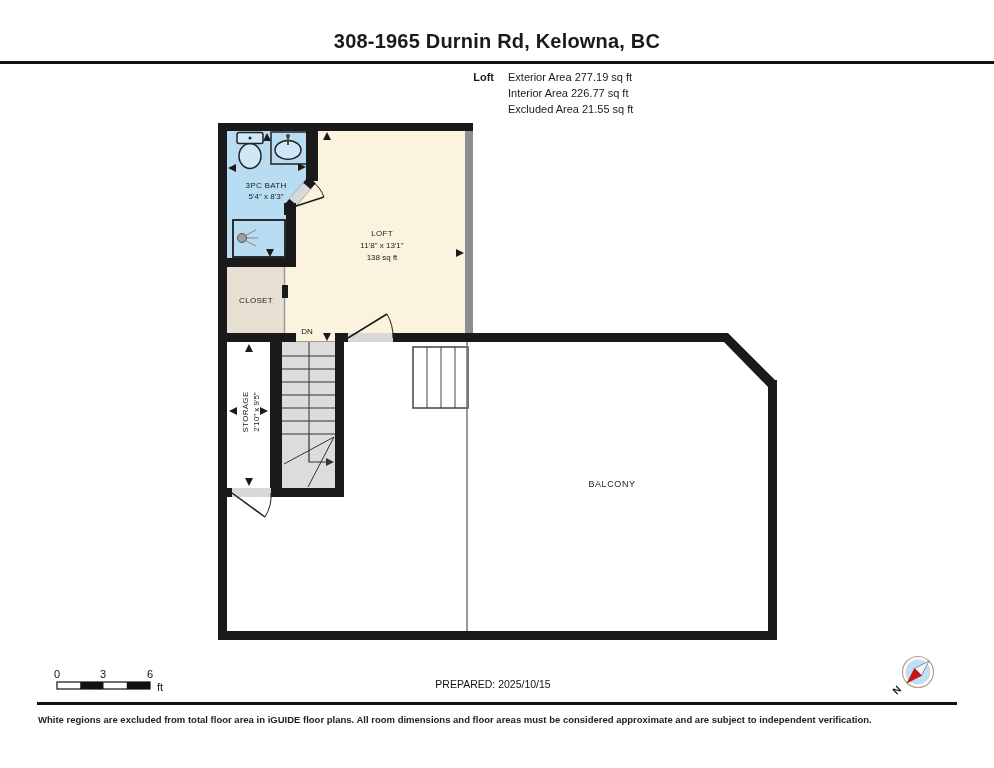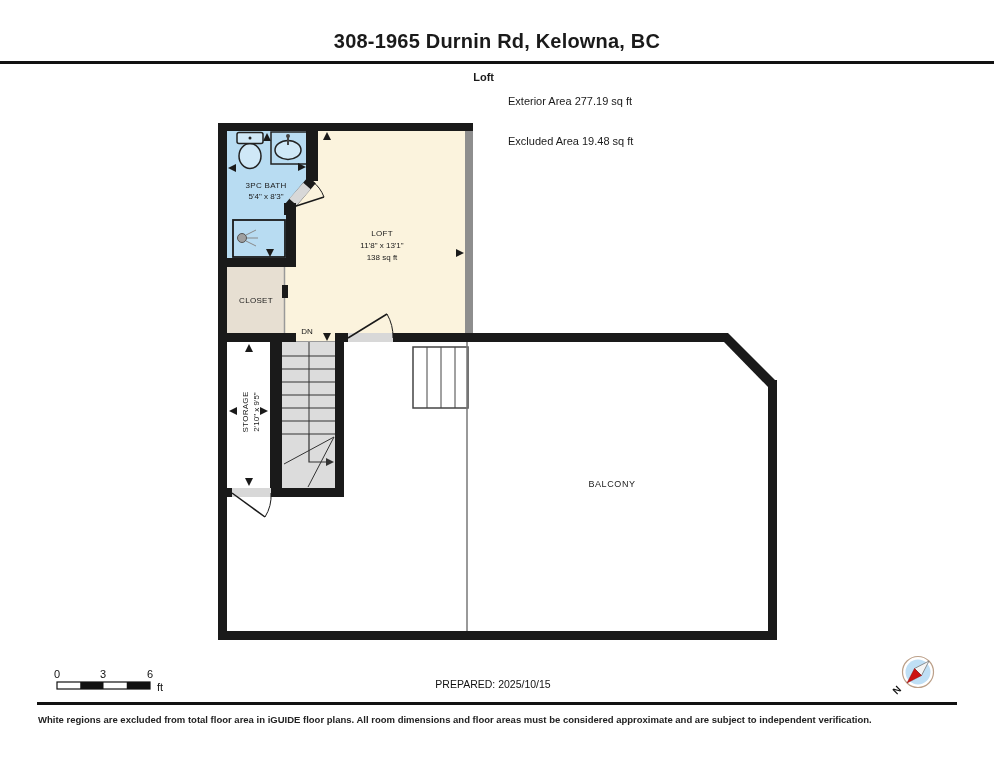--- a/index.html
+++ b/index.html
@@ -8,21 +8,21 @@
     font-family:"Liberation Sans", sans-serif;color:#1a1a1a;
   }
   .page-title{
     position:absolute;top:30px;left:0;width:994px;text-align:center;
     font-size:20px;font-weight:bold;letter-spacing:0.2px;
   }
   .title-divider{position:absolute;top:61px;left:0;width:994px;height:2.5px;background:#111;}
   .area-summary{position:absolute;top:69px;left:0;width:994px;font-size:11px;line-height:16px;}
   .area-row{display:grid;grid-template-columns:494px 1fr;column-gap:14px;}
   .area-row .flabel{text-align:right;font-weight:bold;}
-  .area-row .fvalue{text-align:left;margin-top:24px;}
+  .area-row .fvalue{text-align:left;}
   .plan-svg{position:absolute;top:0;left:0;}
   .room-name{font-size:8px;fill:#1a1a1a;letter-spacing:0.3px;}
   .room-dim{font-size:8px;fill:#1a1a1a;}
   .balcony-name{font-size:9px;fill:#222;letter-spacing:0.6px;}
   .dn-label{font-size:8px;fill:#1a1a1a;}
   .scale-num{font-size:11px;fill:#111;}
   .prepared{font-size:10.5px;fill:#111;}
   .north{font-size:10px;font-weight:bold;fill:#111;}
   .footer-divider{position:absolute;top:702px;left:37px;width:920px;height:2.5px;background:#111;}
   .footer-disclaimer{position:absolute;top:714px;left:38px;width:930px;font-size:9.5px;color:#222;font-weight:bold;}
@@ -33,24 +33,25 @@
 <div class="page-title">308-1965 Durnin Rd, Kelowna, BC</div>
 <div class="title-divider"></div>
 
 <div class="area-summary">
   <div class="area-row">
     <span class="flabel">Loft</span>
     <span class="fvalue">Exterior Area 277.19 sq ft</span>
   </div>
   <div class="area-row">
     <span class="flabel"></span>
+    <span class="fvalue">Interior Area 226.77 sq ft</span>
   </div>
   <div class="area-row">
     <span class="flabel"></span>
-    <span class="fvalue">Excluded Area 19.48 sq ft</span>
+    <span class="fvalue">Excluded Area 21.55 sq ft</span>
   </div>
 </div>
 
 <svg class="plan-svg" width="994" height="768" viewBox="0 0 994 768" xmlns="http://www.w3.org/2000/svg">
 
   <rect x="227" y="131" width="239" height="211" fill="#fbf3dd"></rect>
   <polygon points="227,131 312,131 312,180 288,208 288,258 227,258" fill="#b8dcf2"></polygon>
   <rect x="227" y="267" width="57" height="66" fill="#e7dfd2"></rect>
 
   <g>

